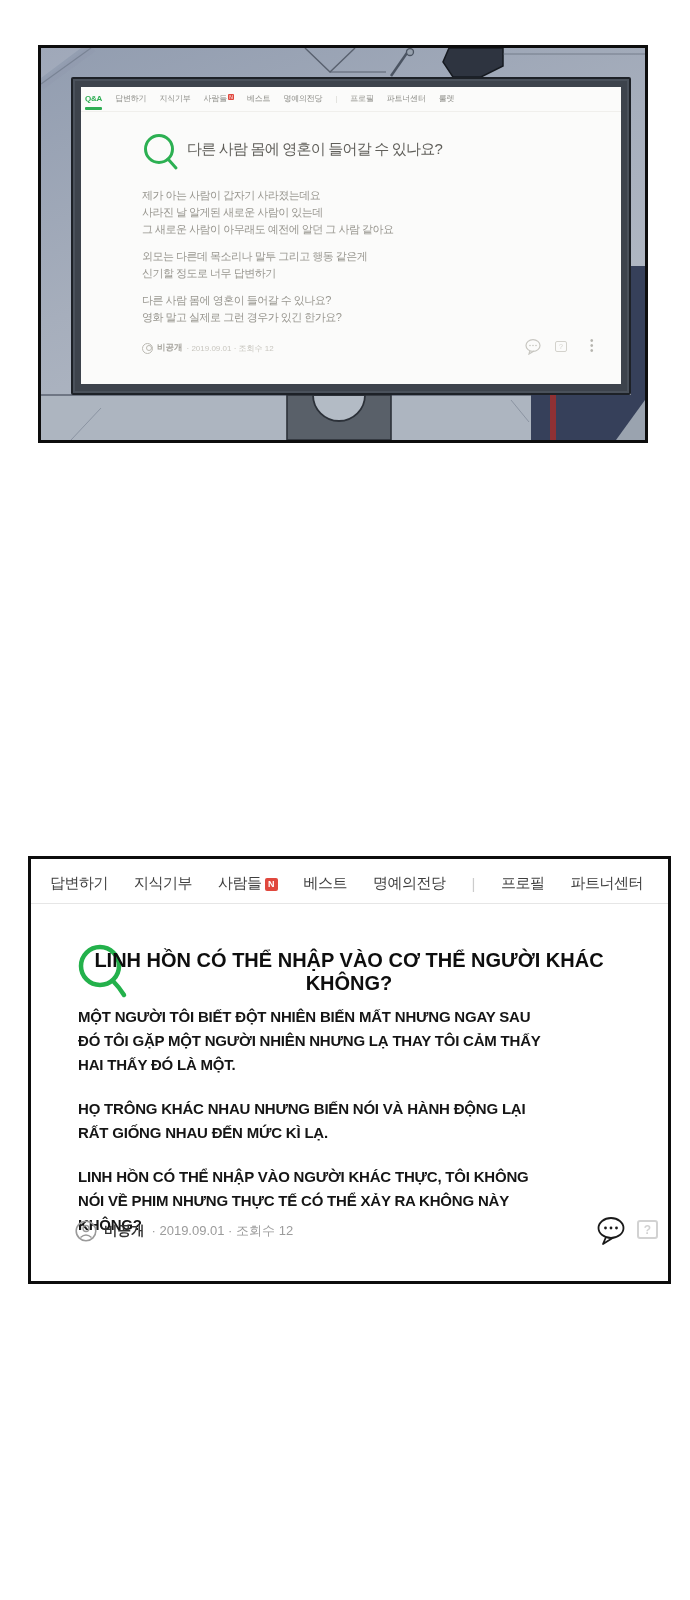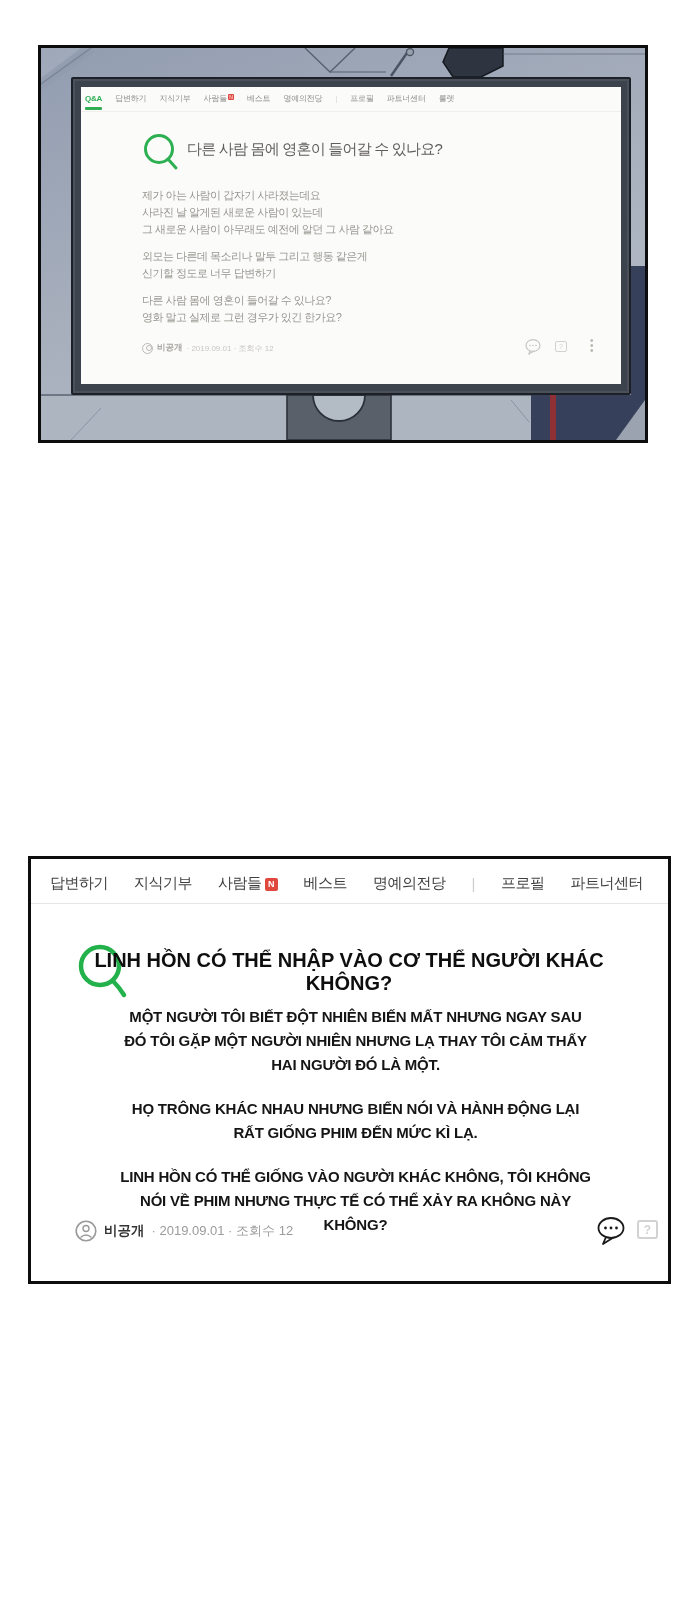--- a/index.html
+++ b/index.html
@@ -54,21 +54,21 @@
   .p2-badge { display:inline-block; min-width:13px; height:13px; background:#e0483e; border-radius:2px; color:#fff;
               font-size:9px; font-weight:bold; line-height:13px; text-align:center; vertical-align:1px; margin-left:3px; }
   .p2-nav-divider { color:#cccccc; }
   .p2-hr { position:absolute; left:0; top:44px; width:100%; height:1px; background:#e6e6e6; }
 
   .p2-q { position:absolute; left:44px; top:82px; }
   .p2-title { position:absolute; left:35px; top:90px; width:566px; text-align:center; font-size:20px; font-weight:bold;
               color:#0e0e0e; line-height:23px; white-space:nowrap; }
   .p2-body { position:absolute; left:47px; top:146px; width:555px; font-size:15px; font-weight:bold; color:#151515;
              line-height:24px; letter-spacing:-0.2px; }
-  .p2-body .para { margin-bottom:20px;text-align:center; }
+  .p2-body .para { margin-bottom:20px; }
   .p2-footer { position:absolute; left:44px; top:361px; display:flex; align-items:center; gap:7px; }
   .p2-author { font-size:13.5px; font-weight:bold; color:#333333; }
   .p2-meta { font-size:13px; color:#9b9b9b; }
   .p2-bubble { position:absolute; left:565px; top:358px; }
   .p2-qbox { position:absolute; left:606px; top:361px; width:21px; height:19px; border:2px solid #d2d2d2; border-radius:3px;
              font-size:12px; font-weight:bold; line-height:16px; text-align:center; color:#d2d2d2; }
 </style>
 </head>
 <body>
 
@@ -185,28 +185,28 @@
 
   <div class="p2-title">
     <div>LINH HỒN CÓ THỂ NHẬP VÀO CƠ THỂ NGƯỜI KHÁC</div>
     <div>KHÔNG?</div>
   </div>
 
   <div class="p2-body">
     <div class="para">
       <div>MỘT NGƯỜI TÔI BIẾT ĐỘT NHIÊN BIẾN MẤT NHƯNG NGAY SAU</div>
       <div>ĐÓ TÔI GẶP MỘT NGƯỜI NHIÊN NHƯNG LẠ THAY TÔI CẢM THẤY</div>
-      <div>HAI NGƯỜI ĐÓ LÀ MỘT.</div>
+      <div>HAI THẤY ĐÓ LÀ MỘT.</div>
     </div>
     <div class="para">
       <div>HỌ TRÔNG KHÁC NHAU NHƯNG BIẾN NÓI VÀ HÀNH ĐỘNG LẠI</div>
-      <div>RẤT GIỐNG PHIM ĐẾN MỨC KÌ LẠ.</div>
+      <div>RẤT GIỐNG NHAU ĐẾN MỨC KÌ LẠ.</div>
     </div>
     <div class="para">
-      <div>LINH HỒN CÓ THỂ GIỐNG VÀO NGƯỜI KHÁC KHÔNG, TÔI KHÔNG</div>
+      <div>LINH HỒN CÓ THỂ NHẬP VÀO NGƯỜI KHÁC THỰC, TÔI KHÔNG</div>
       <div>NÓI VỀ PHIM NHƯNG THỰC TẾ CÓ THỂ XẢY RA KHÔNG NÀY</div>
       <div>KHÔNG?</div>
     </div>
   </div>
 
   <div class="p2-footer">
     <svg width="22" height="22" viewBox="0 0 22 22">
       <circle cx="11" cy="11" r="9.8" fill="none" stroke="#9a9a9a" stroke-width="1.6"></circle>
       <circle cx="11" cy="8.5" r="3" fill="none" stroke="#9a9a9a" stroke-width="1.4"></circle>
       <path d="M5.5,17.5 Q11,12.5 16.5,17.5" fill="none" stroke="#9a9a9a" stroke-width="1.4"></path>

